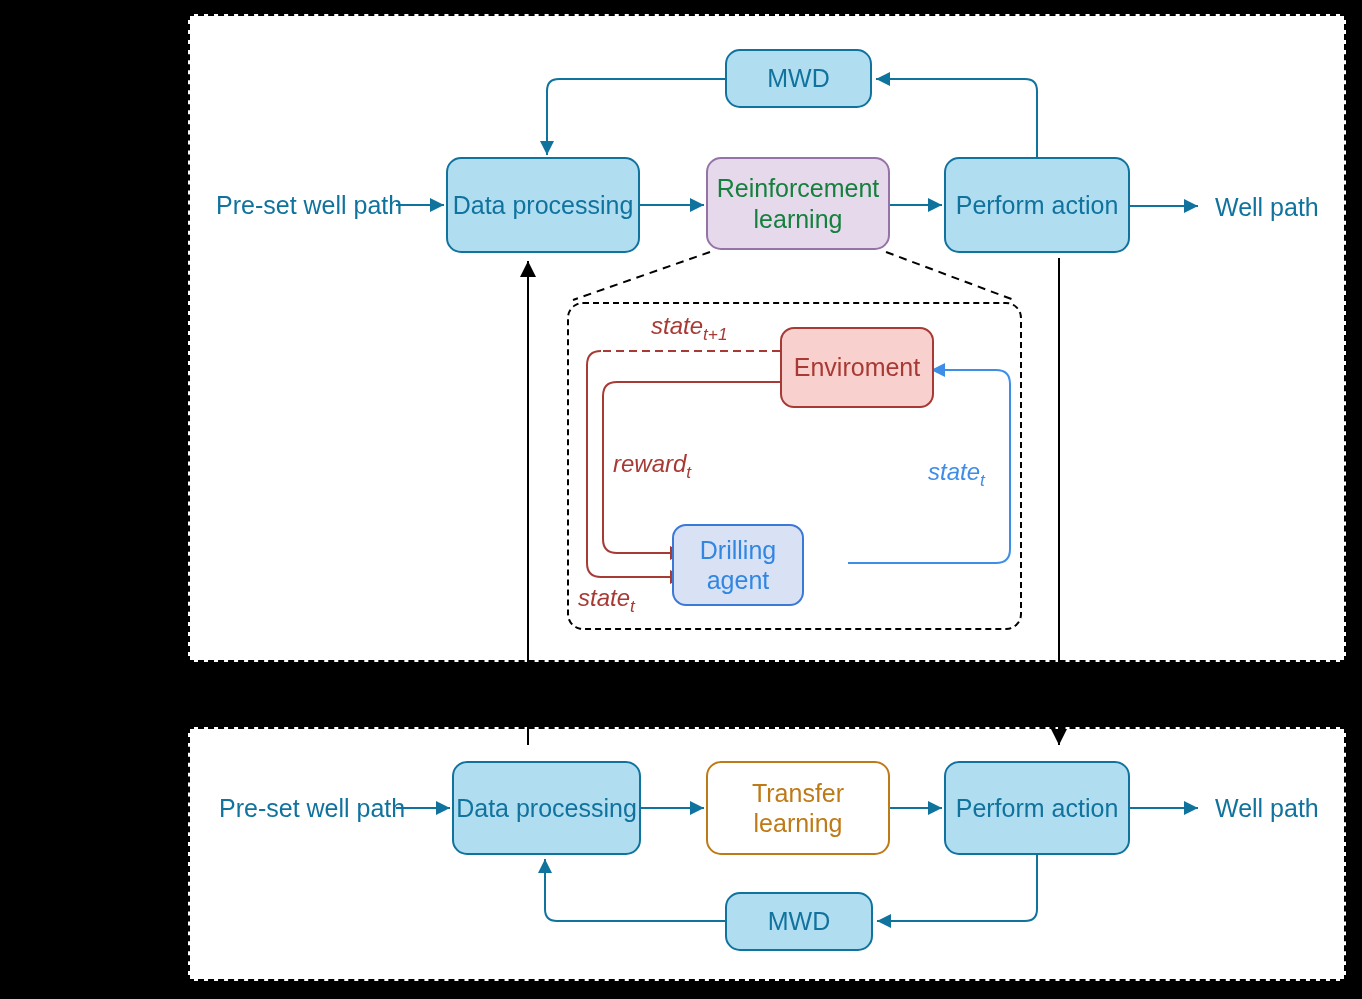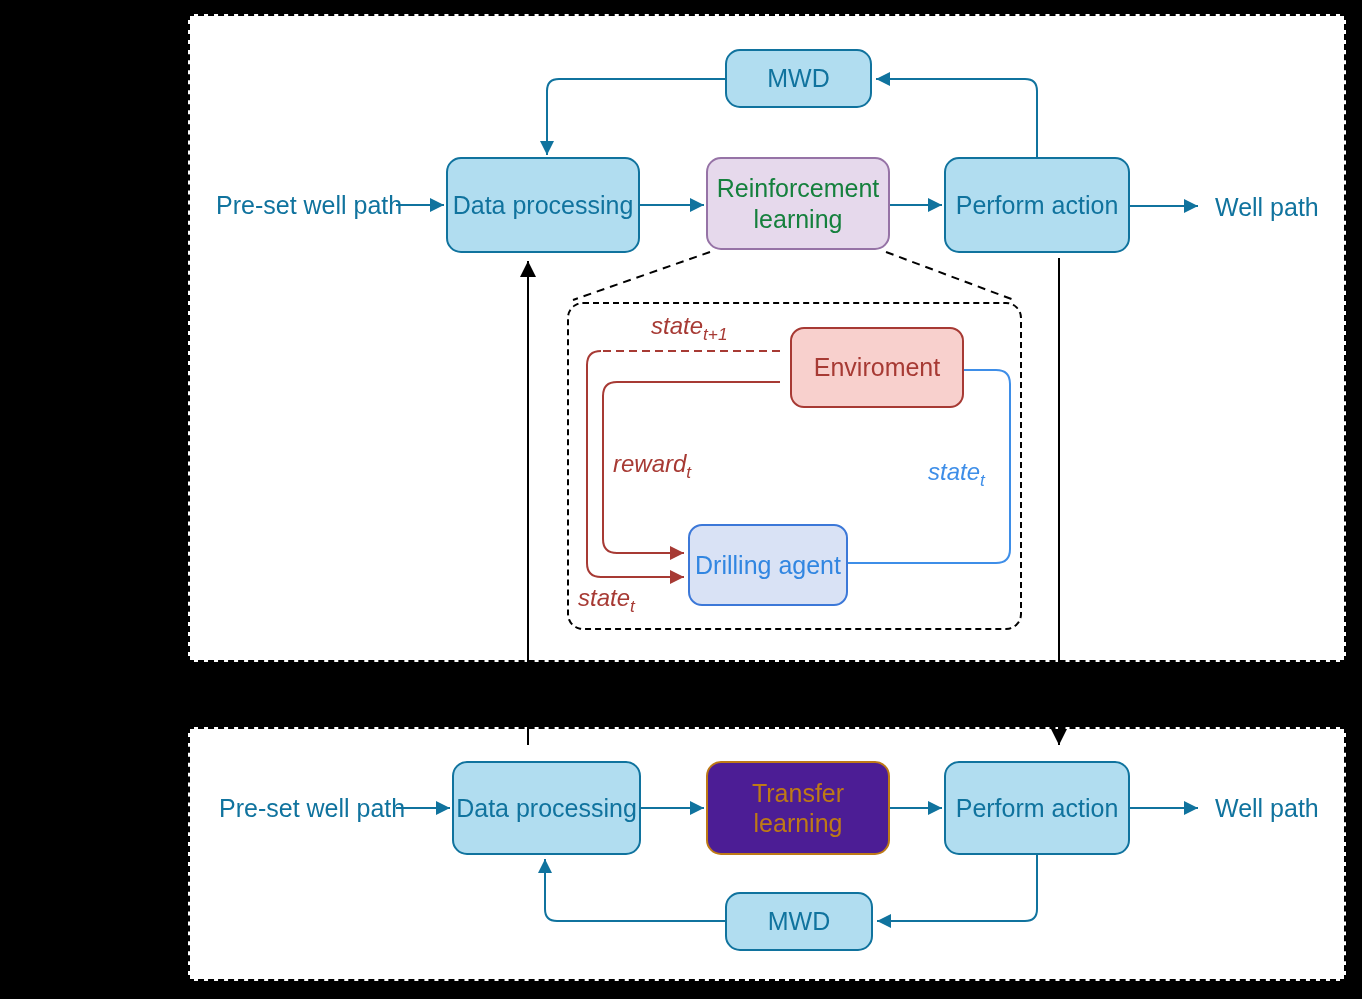--- a/index.html
+++ b/index.html
@@ -16,21 +16,21 @@
     position:absolute;left:567px;top:302px;width:455px;height:328px;
     border:2px dashed #000;border-radius:16px;box-sizing:border-box;z-index:1;background:transparent;
   }
   svg.wires{position:absolute;left:0;top:0;z-index:2;pointer-events:none;}
   .node{
     position:absolute;display:flex;align-items:center;justify-content:center;
     text-align:center;box-sizing:border-box;z-index:3;font-size:25px;line-height:1.22;
   }
   .node-blue{background:#B1DDF0;border:2px solid #10739E;color:#10739E;border-radius:15px;}
   .node-purple{background:#E6D9EC;border:2px solid #9673A6;color:#15803d;border-radius:15px;}
-  .node-orange{background:#4c1d95;border:2px solid #BE7A16;color:#BE7A16;border-radius:15px;justify-content:flex-end;}
+  .node-orange{background:#ffffff;border:2px solid #BE7A16;color:#BE7A16;border-radius:15px;justify-content:flex-end;}
   .node-red{background:#F8D0CD;border:2px solid #A73A34;color:#A73A34;border-radius:14px;}
   .node-agent{background:#D9E2F5;border:2px solid #3C78D8;color:#3186E1;border-radius:14px;}
   .flow-label{
     position:absolute;color:#10739E;font-size:25px;white-space:nowrap;z-index:3;margin-left:8px;
   }
   .math-label{
     position:absolute;font-size:24px;font-style:italic;white-space:nowrap;z-index:3;text-align:center;
   }
   .math-label sub{font-size:0.72em;font-style:italic;}
   .lbl-red{color:#A73A34;}
@@ -109,25 +109,25 @@
       <span>Reinforcement learning</span>
     </div>
 
   <div class="node node-blue" style="left:944px;top:157px;width:186px;height:96px;">
       <span>Perform action</span>
     </div>
 
   <div class="flow-label" style="left:208px;top:191px;">Pre-set well path</div>
   <div class="flow-label" style="left:1207px;top:193px;">Well path</div>
 
-  <div class="node node-red" style="left:780px;top:327px;width:174px;height:81px;margin-left:10px;">
+  <div class="node node-red" style="left:780px;top:327px;width:154px;height:81px;">
       <span>Enviroment</span>
     </div>
 
-  <div class="node node-agent" style="left:688px;top:524px;width:160px;height:82px;">
+  <div class="node node-agent" style="left:672px;top:524px;width:132px;height:82px;">
       <span>Drilling agent</span>
     </div>
 
   <div class="math-label lbl-red" style="left:651px;top:312px;"><span>state</span><sub>t+1</sub></div>
 
   <div class="math-label lbl-red" style="left:613px;top:450px;"><span>reward</span><sub>t</sub></div>
 
   <div class="math-label lbl-blue" style="left:928px;top:458px;"><span>state</span><sub>t</sub></div>
 
   <div class="math-label lbl-red" style="left:578px;top:584px;"><span>state</span><sub>t</sub></div>

